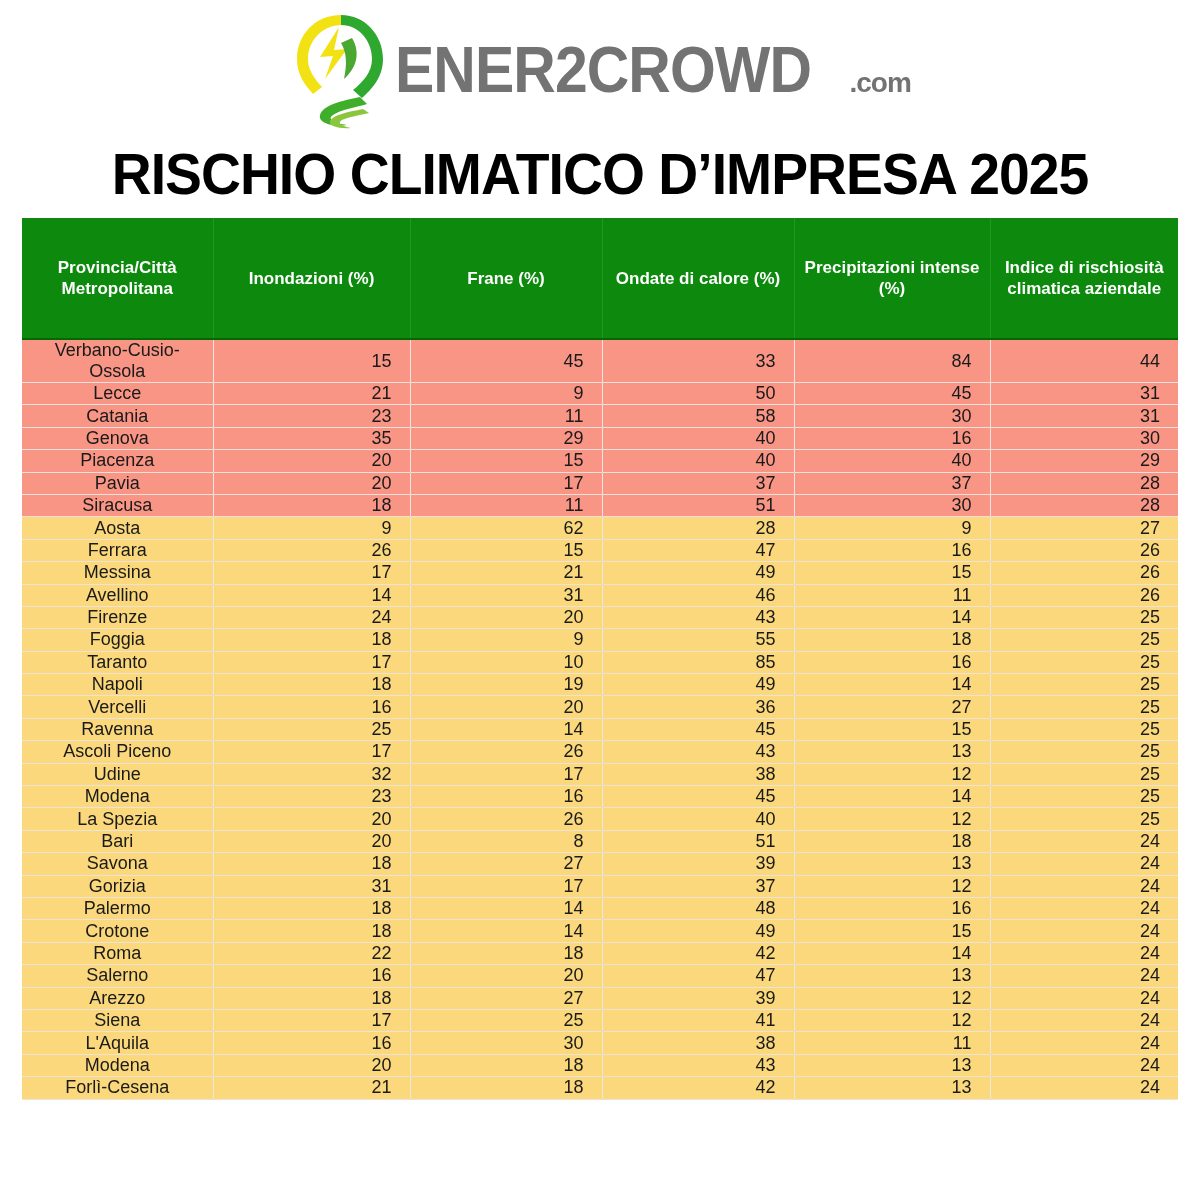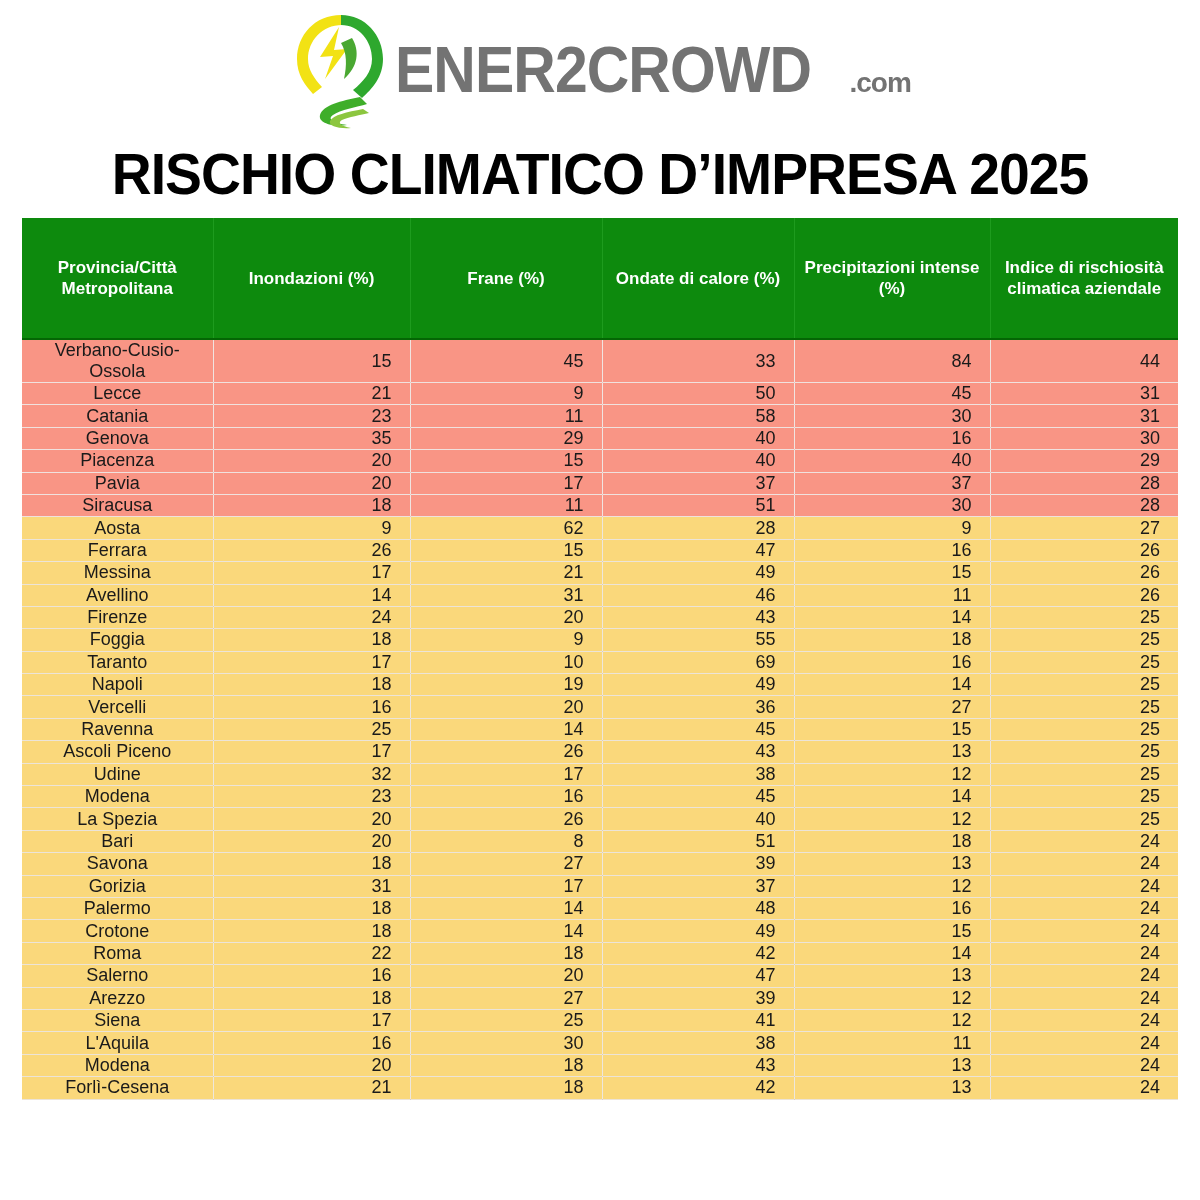--- a/index.html
+++ b/index.html
@@ -255,21 +255,21 @@
             <td class="num">18</td>
             <td class="num">9</td>
             <td class="num">55</td>
             <td class="num">18</td>
             <td class="num">25</td>
           </tr>
           <tr class="med">
             <td class="name">Taranto</td>
             <td class="num">17</td>
             <td class="num">10</td>
-            <td class="num">69</td>
+            <td class="num">85</td>
             <td class="num">16</td>
             <td class="num">25</td>
           </tr>
           <tr class="med">
             <td class="name">Napoli</td>
             <td class="num">18</td>
             <td class="num">19</td>
             <td class="num">49</td>
             <td class="num">14</td>
             <td class="num">25</td>

